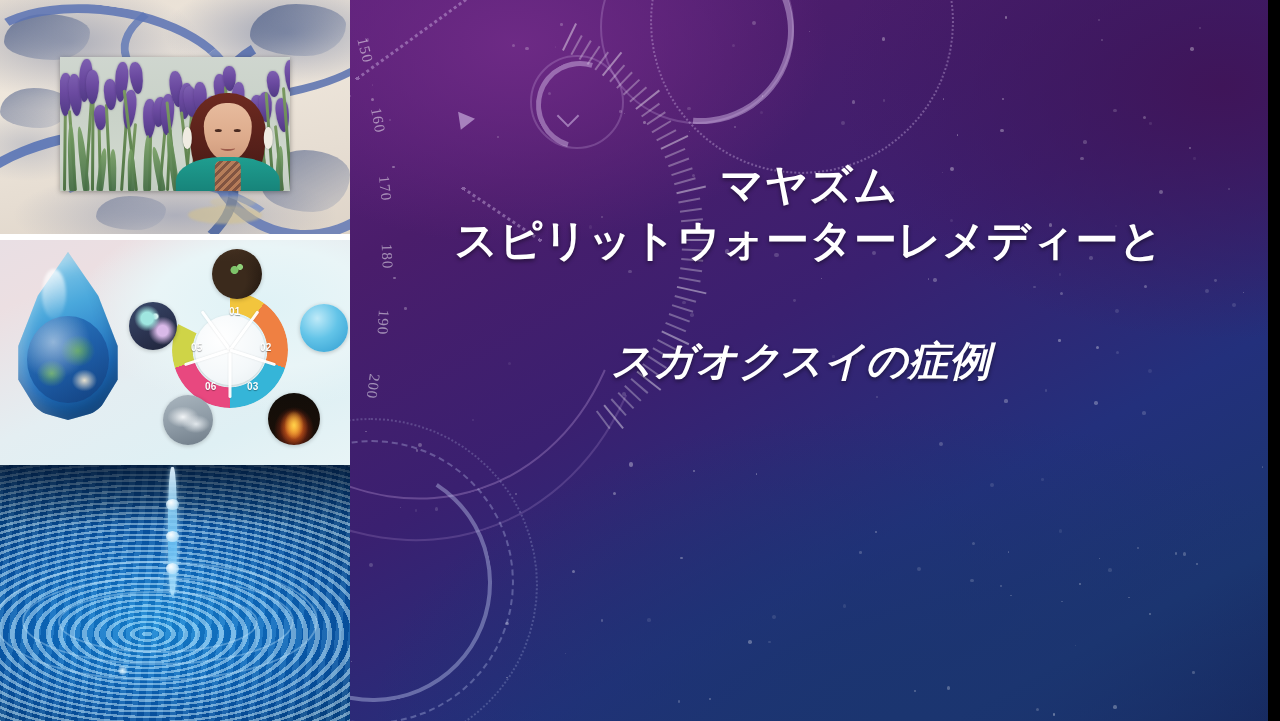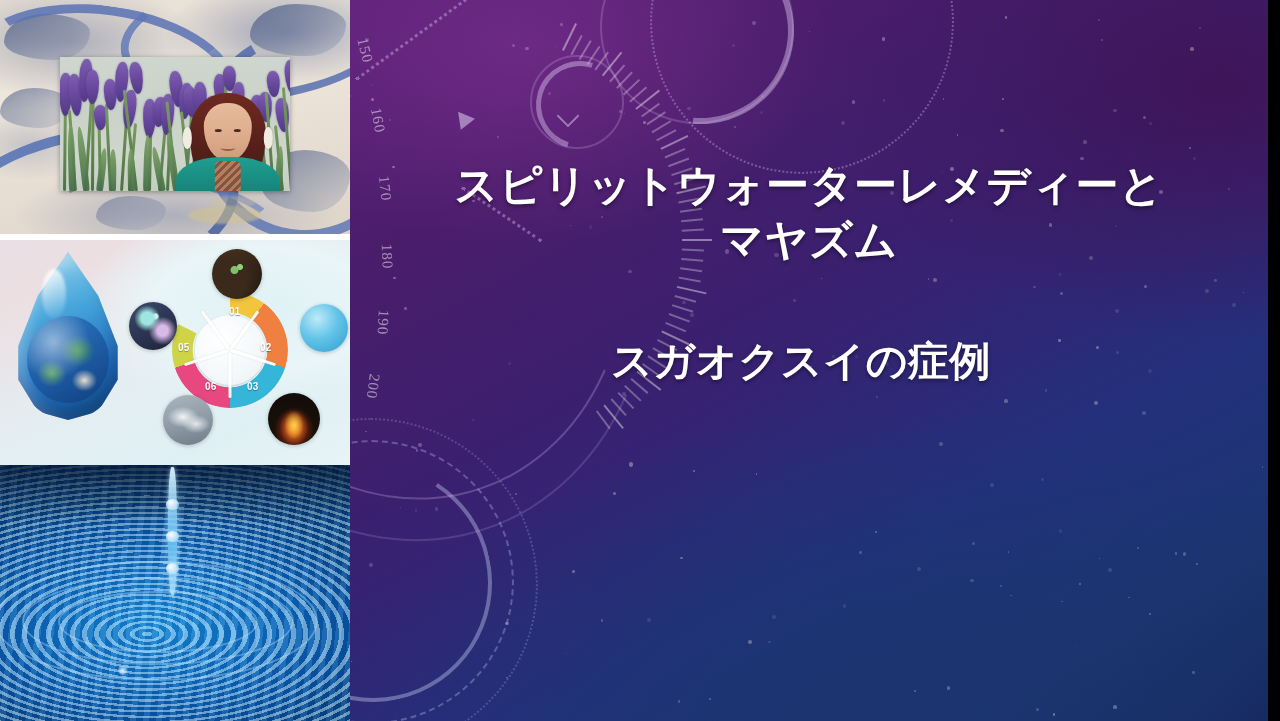--- a/index.html
+++ b/index.html
@@ -463,20 +463,21 @@
     line-height: 1.28;
     letter-spacing: .5px;
     text-shadow: 0 2px 4px rgba(0,0,0,.45);
     white-space: nowrap;
   }
   #subtitle-block {
     position: absolute;
     left: 0; right: 16px;
     top: 334px;
     text-align: center;
+    font-style: italic;
   }
   .subtitle-line {
     color: #ffffff;
     font-size: 41px;
     font-weight: 700;
     letter-spacing: .5px;
     text-shadow: 0 2px 4px rgba(0,0,0,.45);
   }
   #author-block {
     position: absolute;
@@ -622,21 +623,21 @@
         <div class="drop-gloss"></div>
       </div>
 
       <div id="element-wheel">
         <div class="wheel-ring"></div>
         <div class="wheel-hub"></div>
         <span class="wheel-num" style="left:57px;  top:14px;">01</span>
         <span class="wheel-num" style="left:88px;  top:50px;">02</span>
         <span class="wheel-num" style="left:75px;  top:89px;">03</span>
         <span class="wheel-num" style="left:33px;  top:89px;">06</span>
-        <span class="wheel-num" style="left:6px;  top:50px;">05</span>
+        <span class="wheel-num" style="left:19px;  top:50px;">05</span>
       <div class="spoke" style="transform: translate(-50%, 0px) rotate(0deg);"></div>
           <div class="spoke" style="transform: translate(-50%, 0px) rotate(72deg);"></div>
           <div class="spoke" style="transform: translate(-50%, 0px) rotate(144deg);"></div>
           <div class="spoke" style="transform: translate(-50%, 0px) rotate(216deg);"></div>
           <div class="spoke" style="transform: translate(-50%, 0px) rotate(288deg);"></div>
         </div>
 
       <div class="elem-circle" id="elem-soil"></div>
       <div class="elem-circle" id="elem-cosmos"></div>
       <div class="elem-circle" id="elem-ice"></div>
@@ -884,22 +885,22 @@
     <div class="arrow-head" style="left:104px; top:110px; transform:rotate(-38deg);"></div>
     <div class="chevron" style="left:210px; top:108px; transform:rotate(45deg);"></div>
     <div class="chevron" style="left:-18px; top:88px;  transform:rotate(45deg); opacity:.45;"></div>
 
     <div class="deco-dashed" style="left:-120px; top:440px; width:280px; height:280px;"></div>
     <div class="deco-dotted" style="left:-146px; top:418px; width:330px; height:330px; border-color:rgba(206,216,250,.22);"></div>
     <div class="deco-arc" style="left:-96px;  top:464px; width:230px; height:230px; transform:rotate(168deg); border-width:4px; border-top-color:rgba(206,216,250,.38); border-left-color:rgba(206,216,250,.38);"></div>
 
     <div id="slide-text">
       <div id="title-block">
+        <div class="title-line">マヤズム</div>
         <div class="title-line">スピリットウォーターレメディーと</div>
-        <div class="title-line">マヤズム</div>
       </div>
 
       <div id="subtitle-block">
         <div class="subtitle-line">スガオクスイの症例</div>
       </div>
 
 
     </div>
   </div>
 

